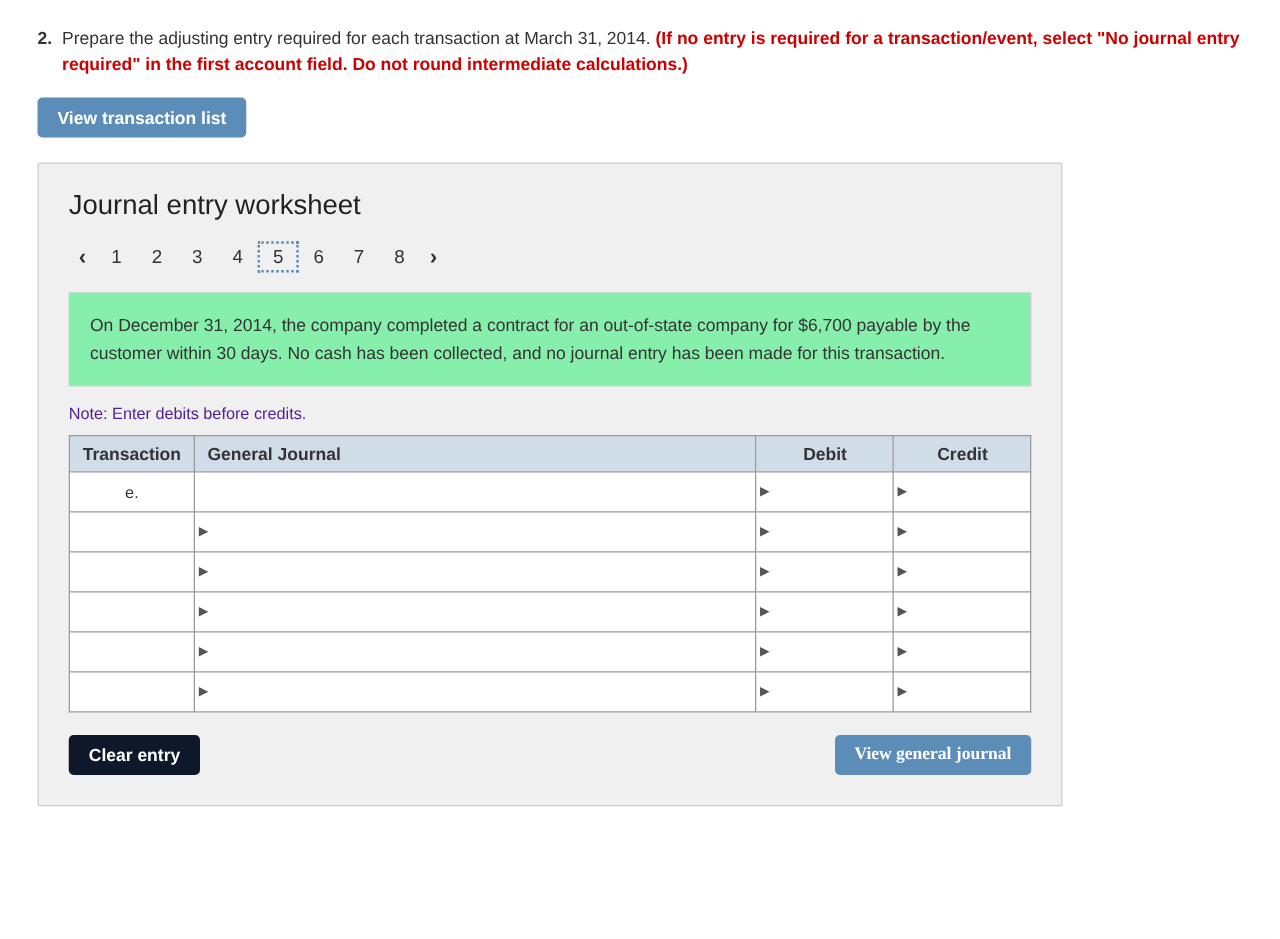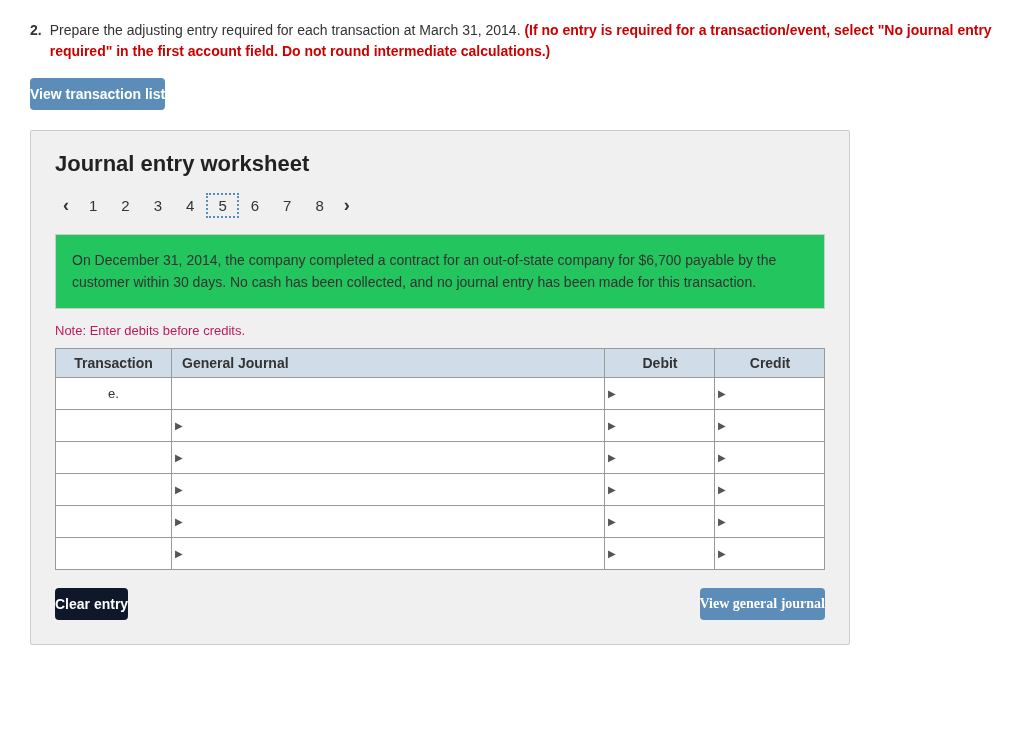--- a/index.html
+++ b/index.html
@@ -22,21 +22,21 @@
     }
     .question-text {
       flex: 1;
     }
     .red-text {
       color: #cc0000;
       font-weight: bold;
     }
     .btn {
       display: inline-block;
-      padding: 8px 0;
+      padding: 8px 16px;
       border: none;
       border-radius: 4px;
       cursor: pointer;
       font-size: 14px;
       font-weight: bold;
       color: #fff;
       background: #5b8db8;
     }
     .view-transaction-btn {
       background: #5b8db8;
@@ -44,21 +44,21 @@
     }
     .worksheet-container {
       border: 1px solid #ccc;
       background: #f0f0f0;
       padding: 20px 24px 24px;
       border-radius: 2px;
       max-width: 820px;
     }
     .worksheet-title {
       font-size: 22px;
-      font-weight: bold;
+      font-weight: normal;
       margin-bottom: 16px;
       color: #222;
     }
     .tabs-nav {
       display: flex;
       align-items: center;
       gap: 0;
       margin-bottom: 16px;
     }
     .tab-arrow {
@@ -75,48 +75,48 @@
       font-size: 15px;
       cursor: pointer;
       color: #333;
     }
     .tab-number.active {
       border: 2px dotted #5b8db8;
       color: #333;
       padding: 2px 10px;
     }
     .scenario-box {
-      background: #22c55e;
+      background: #86efac;
       border: 1px solid #ccc;
       padding: 14px 16px;
       margin-bottom: 14px;
       line-height: 1.6;
       font-size: 14px;
     }
     .note-text {
-      color: #be185d;
+      color: #4c1d95;
       font-size: 13px;
       margin-bottom: 10px;
     }
     .journal-table {
       width: 100%;
       border-collapse: collapse;
       background: #fff;
       margin-bottom: 18px;
     }
     .journal-table th {
       background: #d0dce8;
       border: 1px solid #999;
       padding: 6px 10px;
       text-align: center;
       font-weight: bold;
       font-size: 14px;
     }
     .journal-table th.transaction-col {
-      width: 116px;
+      width: 100px;
       text-align: center;
     }
     .journal-table th.general-journal-col {
       text-align: left;
     }
     .journal-table th.debit-col,
     .journal-table th.credit-col {
       width: 110px;
       text-align: center;
       padding-left: 11px;

